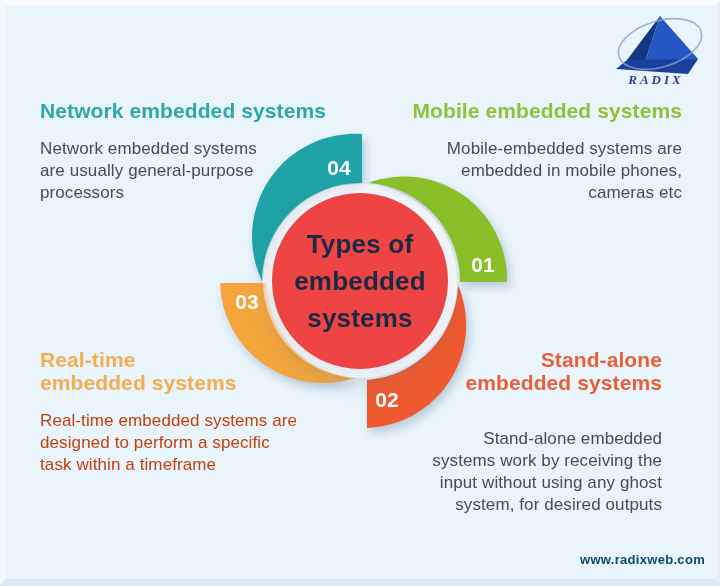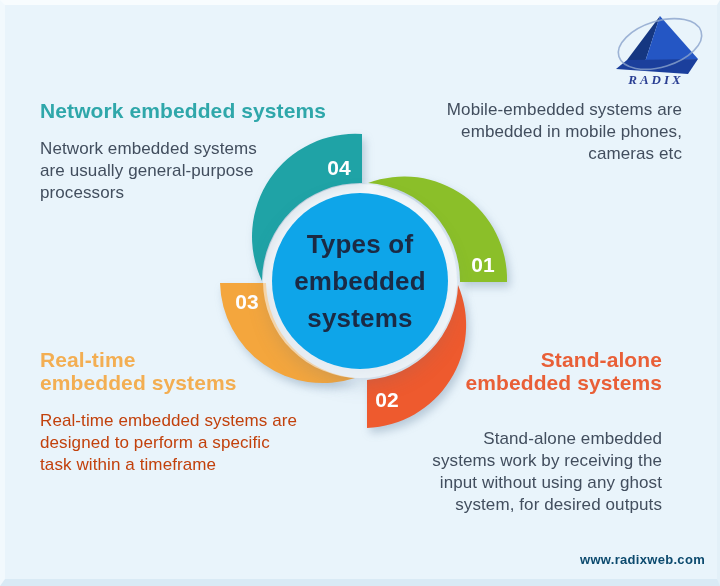--- a/index.html
+++ b/index.html
@@ -71,34 +71,35 @@
     <path class="arc" d="M 368,183 A 103,103 0 0 1 507,282 L 460,282 A 98,98 0 0 0 368,183 Z" fill="#8bbf29"></path>
     <path class="arc" d="M 458,285 A 103,103 0 0 1 367,428 L 367,380 A 98,98 0 0 0 458,285 Z" fill="#ee5a2e"></path>
     <path class="arc" d="M 355,378 A 103,103 0 0 1 220,283 L 266,283 A 98,98 0 0 0 355,378 Z" fill="#f4a63d"></path>
 
     <text class="arc-number" x="339" y="175" text-anchor="middle" fill="#ffffff">04</text>
     <text class="arc-number" x="483" y="272" text-anchor="middle" fill="#ffffff">01</text>
     <text class="arc-number" x="387" y="407" text-anchor="middle" fill="#ffffff">02</text>
     <text class="arc-number" x="247" y="309" text-anchor="middle" fill="#ffffff">03</text>
   </svg>
 
-  <div class="center-circle" style="background-color: #0ea5e9;">
+  <div class="center-circle" style="background-color: #ef4444;">
     <div class="center-title" style="color: rgb(27, 42, 68);">Types of
 embedded
 systems</div>
   </div>
 
   <div class="quad q-tl">
     <h2 style="color: rgb(47, 167, 170);">Network embedded systems</h2>
     <p style="color: rgb(66, 78, 94);">Network embedded systems
 are usually general-purpose
 processors</p>
   </div>
 
   <div class="quad q-tr">
+    <h2 style="color: rgb(143, 193, 59);">Mobile embedded systems</h2>
     <p style="color: rgb(66, 78, 94);">Mobile-embedded systems are
 embedded in mobile phones,
 cameras etc</p>
   </div>
 
   <div class="quad q-bl">
     <h2 style="color: rgb(243, 174, 82);">Real-time
 embedded systems</h2>
     <p style="color: #c2410c;">Real-time embedded systems are
 designed to perform a specific

